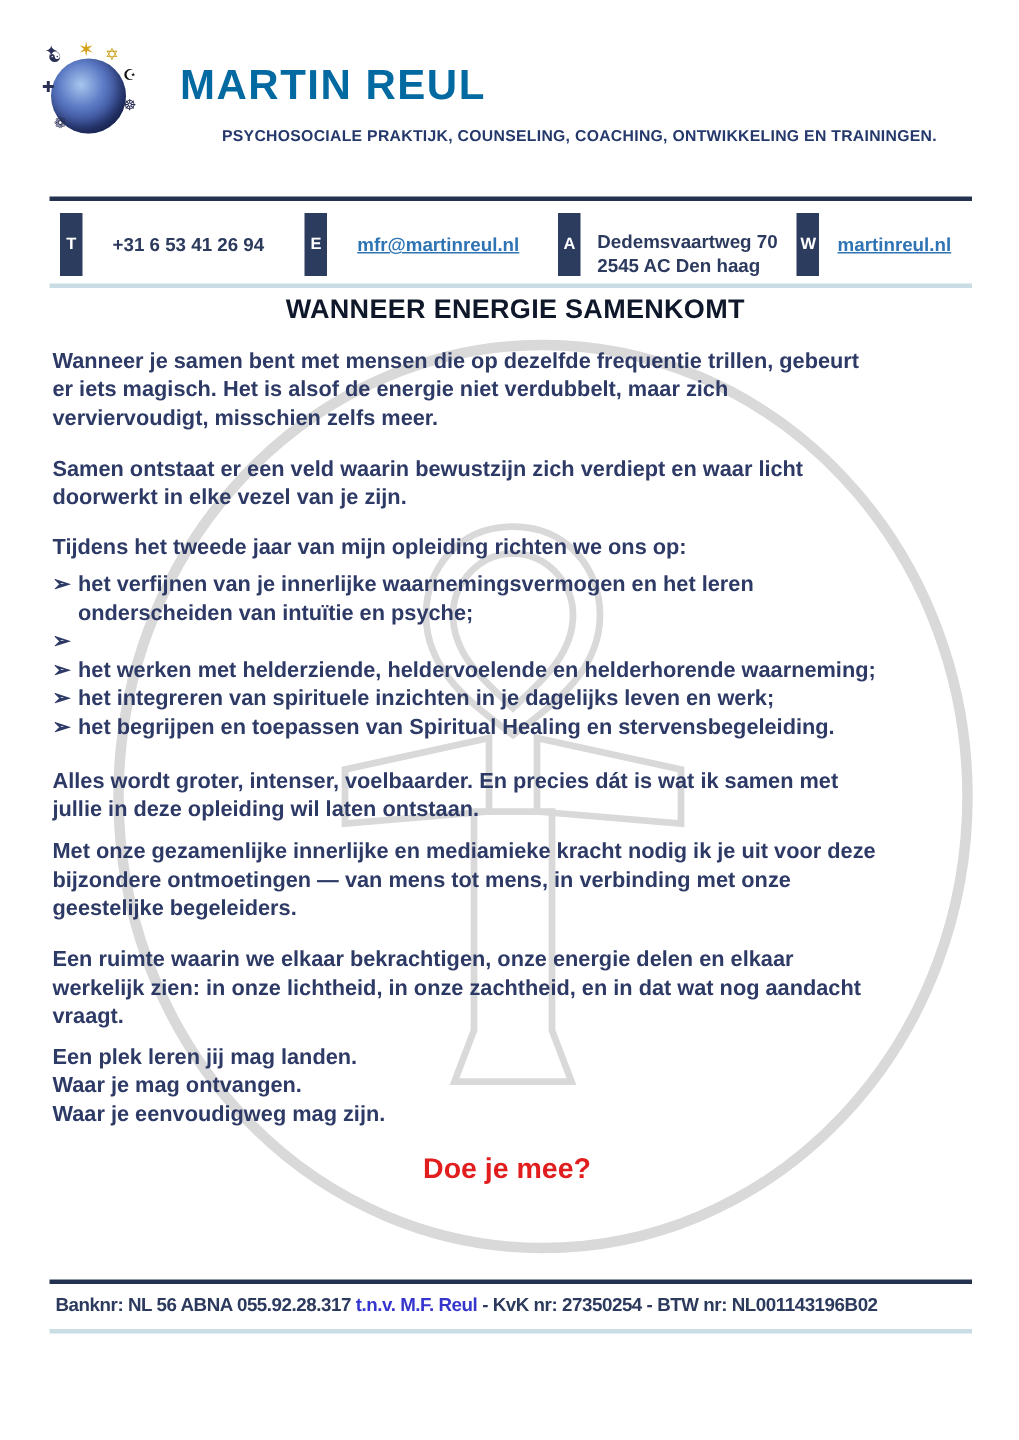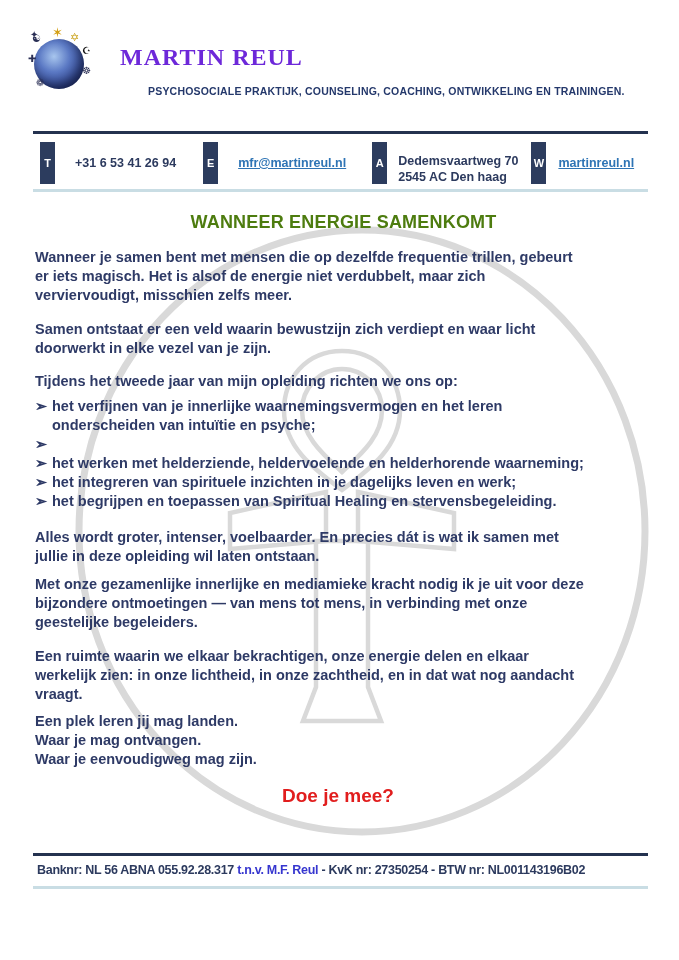--- a/index.html
+++ b/index.html
@@ -28,21 +28,21 @@
   .logo-sym:nth-of-type(2){left:22px;top:-2px;color:#d4a017;font-size:13px;}
   .logo-sym:nth-of-type(3){left:40px;top:2px;color:#caa21a;font-size:11px;}
   .logo-sym:nth-of-type(4){left:2px;top:4px;}
   .logo-sym:nth-of-type(5){left:52px;top:16px;color:#111;}
   .logo-sym:nth-of-type(6){left:-2px;top:24px;}
   .logo-sym:nth-of-type(7){left:52px;top:36px;}
   .logo-sym:nth-of-type(8){left:6px;top:48px;}
   .logo-sym:nth-of-type(9){left:30px;top:52px;color:#3c3c3c;}
   .titleblock{margin-left:28px;padding-top:12px;}
   .brand-title{
-    color:#6d28d9;font-weight:bold;font-size:24px;letter-spacing:1px;line-height:30px;font-family:Liberation Serif, serif;
+    color:#0369a1;font-weight:bold;font-size:28px;letter-spacing:1px;line-height:30px;
   }
   .brand-subtitle{
     color:#24386b;font-weight:bold;font-size:10.5px;letter-spacing:.2px;margin-top:13px;padding-left:28px;
   }
   .rule-dark{position:absolute;left:33px;right:31px;height:3px;background:#24324f;}
   .rule-light{position:absolute;left:33px;right:31px;height:3px;background:#c9dde4;}
   .hdr-rule{top:131px;}
   .hdr-rule-light{top:189px;}
 
   
@@ -59,22 +59,22 @@
   .c-link{color:#2e74b5;font-weight:bold;font-size:12.5px;text-decoration:underline;}
   .m1{margin-left:20px;} .m2{margin-left:27px;} .m3{margin-left:26px;}
   .m4{margin-left:11px;margin-top:12px;} .m5{margin-left:13px;} .m6{margin-left:12px;text-align:center;}
 
   
   .article{
     position:absolute;left:35px;top:193px;width:631px;z-index:1;
     color:#2e3a66;font-weight:bold;font-size:14.5px;line-height:19px;
   }
   .headline{
-    color:#4d7c0f;font-size:18px;line-height:22px;text-align:center;
-    margin:18px 14px 0 0;letter-spacing:.2px;
+    color:#0f172a;font-size:18px;line-height:22px;text-align:center;
+    margin:2px 14px 0 0;letter-spacing:.2px;
   }
   .para{white-space:pre-line;margin:15px 0 0 0;}
   .para.tight{margin-top:14px;}
   .para.close{margin-top:9px;}
   .bullets{list-style:none;margin:6px 0 0 0;padding:0;}
   .bullets li{display:flex;}
   .b-icon{flex:0 0 17px;}
   .b-text{white-space:pre-line;}
   .closing{margin-top:8px;}
   .closing div{line-height:19px;}

